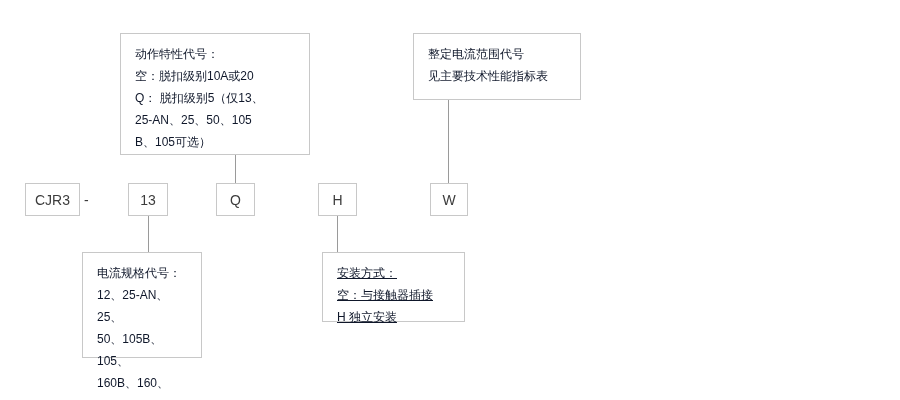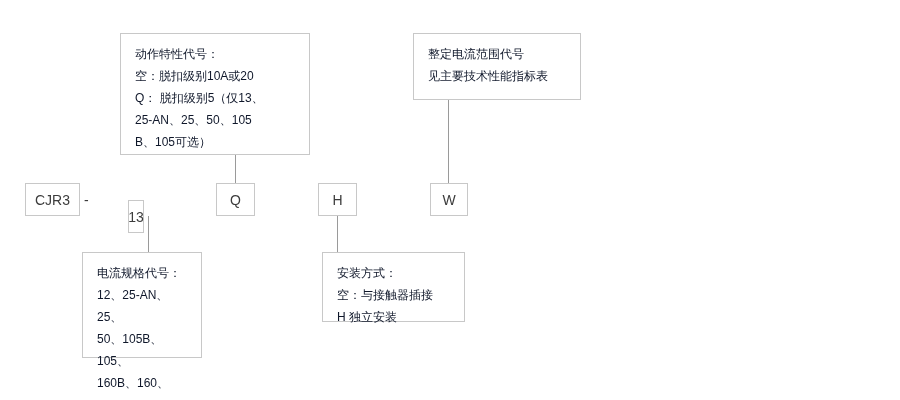--- a/index.html
+++ b/index.html
@@ -51,24 +51,24 @@
     color: #3c3c3c;
     font-size: 14px;
     line-height: 1;
     z-index: 2;
   }
 
   
   #box-action-note   { left: 120px; top: 33px;  width: 190px; height: 122px; }
   #box-current-note  { left: 377px; top: 33px;  width: 168px; height: 67px; margin-left: 36px;  }
   #box-spec-note     { left: 82px;  top: 252px; width: 120px; height: 106px; }
-  #box-install-note  { left: 322px; top: 252px; width: 143px; height: 70px;  }
+  #box-install-note  { left: 322px; top: 252px; width: 143px; height: 70px; text-decoration: underline;  }
 
   #box-cjr3 { left: 25px;  top: 183px; width: 55px; height: 33px; }
-  #box-13   { left: 128px; top: 200px; width: 16px; height: 33px; }
+  #box-13   { left: 128px; top: 183px; width: 40px; height: 33px; }
   #box-q    { left: 216px; top: 183px; width: 39px; height: 33px; }
   #box-h    { left: 318px; top: 183px; width: 39px; height: 33px; }
   #box-w    { left: 430px; top: 183px; width: 38px; height: 33px; }
 
   #dash-sep { left: 84px; top: 193px; }
 
   
   #conn-q { left: 235px; top: 155px; height: 29px; }
   
   #conn-w { left: 448px; top: 100px; height: 84px; }

